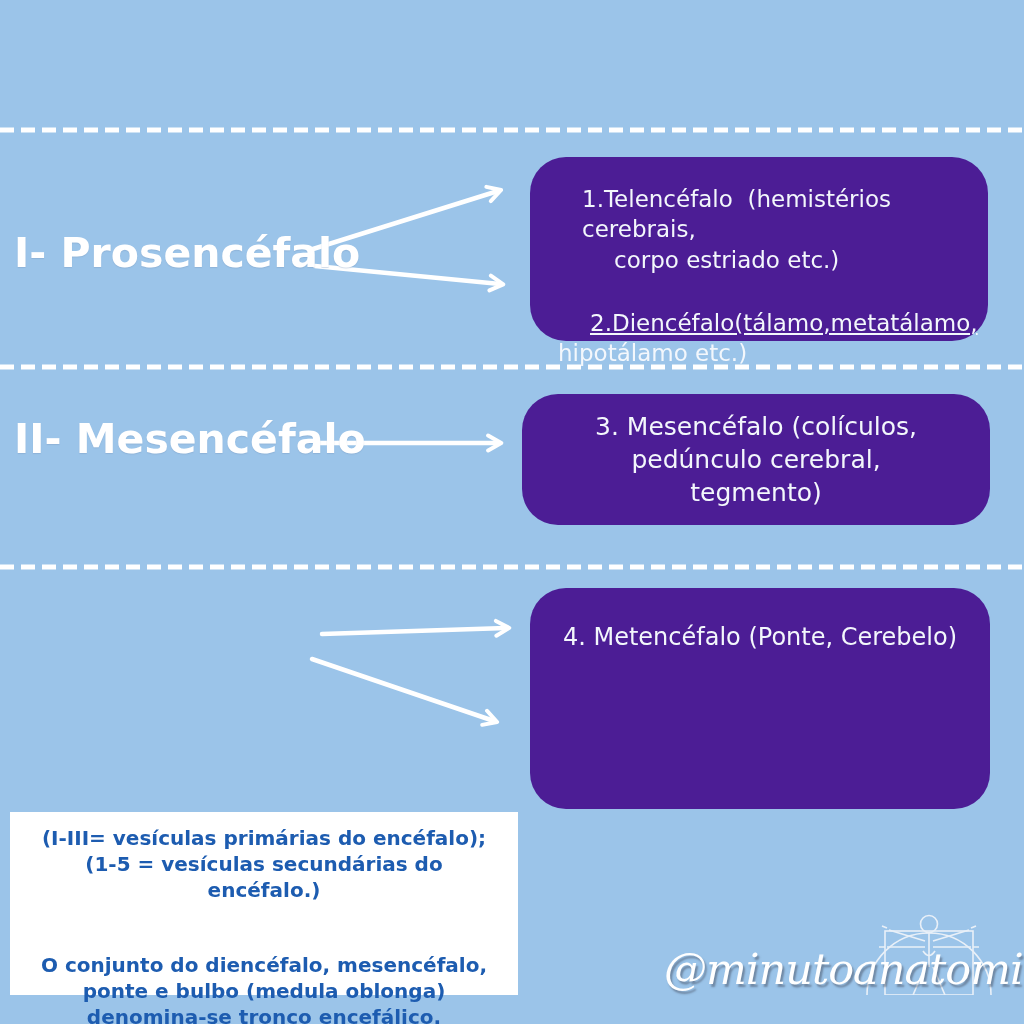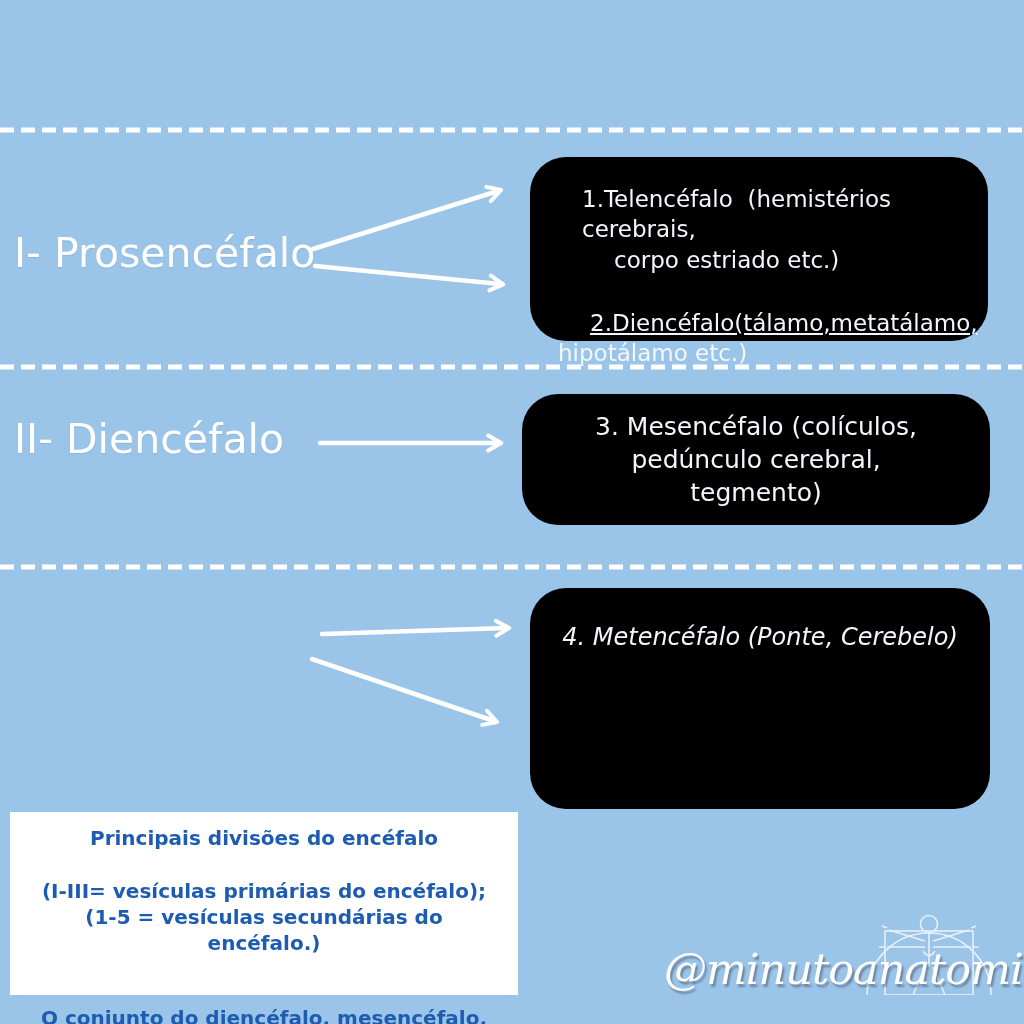--- a/index.html
+++ b/index.html
@@ -15,48 +15,48 @@
   }
   .title-text{
     font-size:80px;font-weight:bold;color:#ffffff;letter-spacing:-2px;
     line-height:1;
   }
   .brain-wrap{width:128px;height:94px;margin-top:2px;}
   
   .overlay{position:absolute;left:0;top:0;width:1024px;height:1024px;pointer-events:none;}
   
   .section-label{
-    position:absolute;left:14px;color:#ffffff;font-weight:normal;
+    position:absolute;left:14px;color:#ffffff;font-weight:bold;
     font-size:41px;letter-spacing:0px;line-height:1;
     text-shadow:0 1px 1px rgba(120,150,185,.35);
   }
   .label-1{top:233px;}
   .label-2{top:419px;}
   .label-3{top:634px;}
   
   .vbox{
-    position:absolute;background:#000000;border-radius:36px;
+    position:absolute;background:#4c1d95;border-radius:36px;
     color:#f3f7fc;font-size:23px;line-height:1.32;
   }
   .box-1{left:530px;top:157px;width:458px;height:184px;padding:27px 24px 0 24px;box-sizing:border-box;}
   .box-1 .l{white-space:pre-wrap;}
   .box-1 .l1{padding-left:28px;}
   .box-1 .l2{padding-left:60px;}
   .box-1 .l3{padding-left:36px;margin-top:33px;text-decoration:underline;}
   .box-1 .l4{padding-left:4px;}
   .box-2{
     left:522px;top:394px;width:468px;height:131px;
     display:flex;align-items:center;justify-content:center;
     text-align:center;padding:0 40px;box-sizing:border-box;font-size:25px;
   }
   .box-3{
     left:530px;top:588px;width:460px;height:221px;
     text-align:center;padding:34px 24px 0 24px;box-sizing:border-box;font-size:24px;
   }
-  .box-3 .l1{margin-bottom:46px;font-style:italic;}
+  .box-3 .l1{margin-bottom:46px;}
   
   .note-box{
     position:absolute;left:10px;top:812px;width:508px;height:183px;
     background:#ffffff;color:#1d5cb0;font-weight:bold;text-align:center;
     font-size:20px;line-height:1.3;padding:13px 20px;box-sizing:border-box;
   }
   .note-heading{margin-bottom:27px;}
   .note-body1{margin-bottom:49px;}
   
   .vitruvian-wrap{position:absolute;left:843px;top:901px;width:172px;height:94px;}
@@ -88,39 +88,38 @@
         <line x1="315" y1="266" x2="500" y2="284" marker-end="url(#ah)"></line>
         <line x1="320" y1="443" x2="498" y2="443" marker-end="url(#ah)"></line>
         <line x1="322" y1="634" x2="506" y2="628" marker-end="url(#ah)"></line>
         <line x1="312" y1="659" x2="494" y2="721" marker-end="url(#ah)"></line>
       </g>
     </g>
   </svg>
 
 
   <div class="section-label label-1">I- Prosencéfalo</div>
-  <div class="section-label label-2">II- Diencéfalo</div>
+  <div class="section-label label-2">II- Mesencéfalo</div>
 
   <div class="vbox box-1">
     <div class="l l1">1.Telencéfalo  (hemistérios cerebrais,</div>
     <div class="l l2">corpo estriado etc.)</div>
     <div class="l l3">2.Diencéfalo(tálamo,metatálamo,</div>
     <div class="l l4">hipotálamo etc.)</div>
   </div>
 
   <div class="vbox box-2">
     <div>3. Mesencéfalo (colículos, pedúnculo cerebral, tegmento)</div>
   </div>
 
   <div class="vbox box-3">
     <div class="l1">4. Metencéfalo (Ponte, Cerebelo)</div>
   </div>
 
   <div class="note-box">
-    <div class="note-heading">Principais divisões do encéfalo</div>
     <div class="note-body1">(I-III= vesículas primárias do encéfalo); (1-5 = vesículas secundárias do encéfalo.)</div>
     <div class="note-body2">O conjunto do diencéfalo, mesencéfalo, ponte e bulbo (medula oblonga) denomina-se tronco encefálico.</div>
   </div>
 
   <div class="vitruvian-wrap">
     <svg viewBox="0 0 172 94" width="172" height="94">
       <g fill="none" stroke="#eef3f9" stroke-width="1.6" opacity="0.95">
         <path d="M24,94 A62,62 0 1 1 148,94"></path>
         <rect x="42" y="30" width="88" height="64"></rect>
         <circle cx="86" cy="23" r="8.5"></circle>

